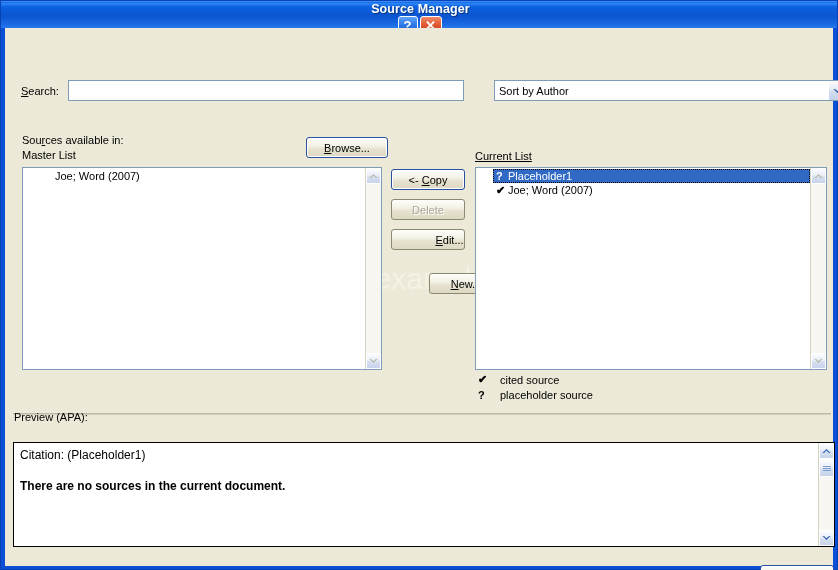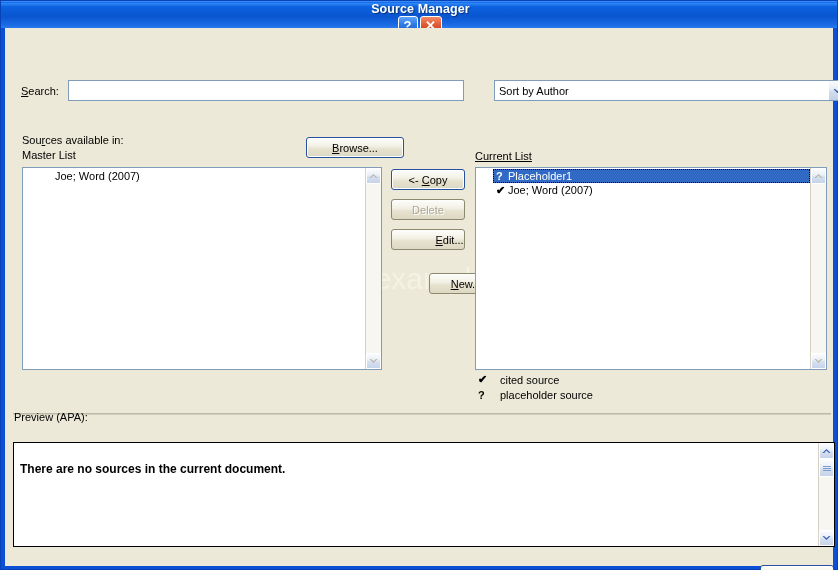--- a/index.html
+++ b/index.html
@@ -262,21 +262,21 @@
       <span class="combo-arrow">
         <svg width="9" height="6" viewBox="0 0 9 6">
             <path d="M0.5 1 L4.5 5 L8.5 1 L7 1 L4.5 3.3 L2 1 Z" fill="#1b4f9c"></path>
           </svg>
       </span>
     </div>
 
     <div class="lbl" style="left:17px; top:106px;">Sou<u>r</u>ces available in:</div>
     <div class="lbl" style="left:17px; top:121px;">Master List</div>
 
-    <div class="btn default" style="left:301px; top:109px; width:98px; height:21px;justify-content:center;">
+    <div class="btn default" style="left:301px; top:109px; width:82px; height:21px;justify-content:center;">
         <span><u>B</u>rowse...</span>
       </div>
 
     <div class="listbox" style="left:17px; top:139px; width:360px; height:203px;">
       <div class="list-items">
         <div class="list-item">
           <span class="mark"></span>
           <span>Joe; Word (2007)</span>
         </div>
       </div>
@@ -342,20 +342,21 @@
     <div class="legend-row" style="left:470px; top:361px;">
       <span class="sym">?</span>
       <span>placeholder source</span>
     </div>
 
     <div class="separator" style="left:8px; top:385px; width:818px;"></div>
 
     <div class="lbl" style="left:9px; top:383px;">Preview (APA):</div>
     <div class="preview-box" style="left:8px; top:414px; width:822px; height:105px;">
       <div class="preview-text">
+        <div>Citation: (Placeholder1)</div>
         <div class="spacer"></div>
         <div class="bold">There are no sources in the current document.</div>
       </div>
       <div class="vscroll" style="border-left:1px solid #D6D2C2;">
         <div class="sb-btn">
           <svg width="9" height="6" viewBox="0 0 9 6">
               <path d="M4.5 1 L8.5 5 L7 5 L4.5 2.6 L2 5 L0.5 5 Z" fill="#2b5fae"></path>
             </svg>
         </div>
         <div class="sb-thumb">

